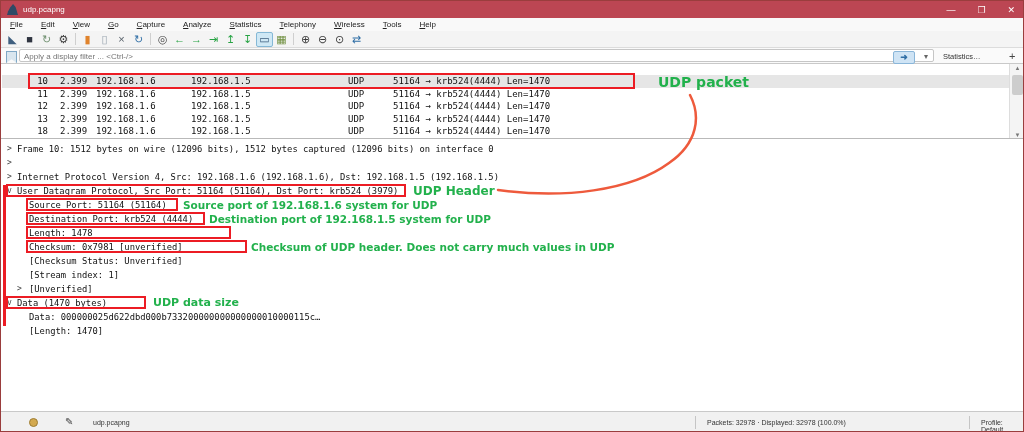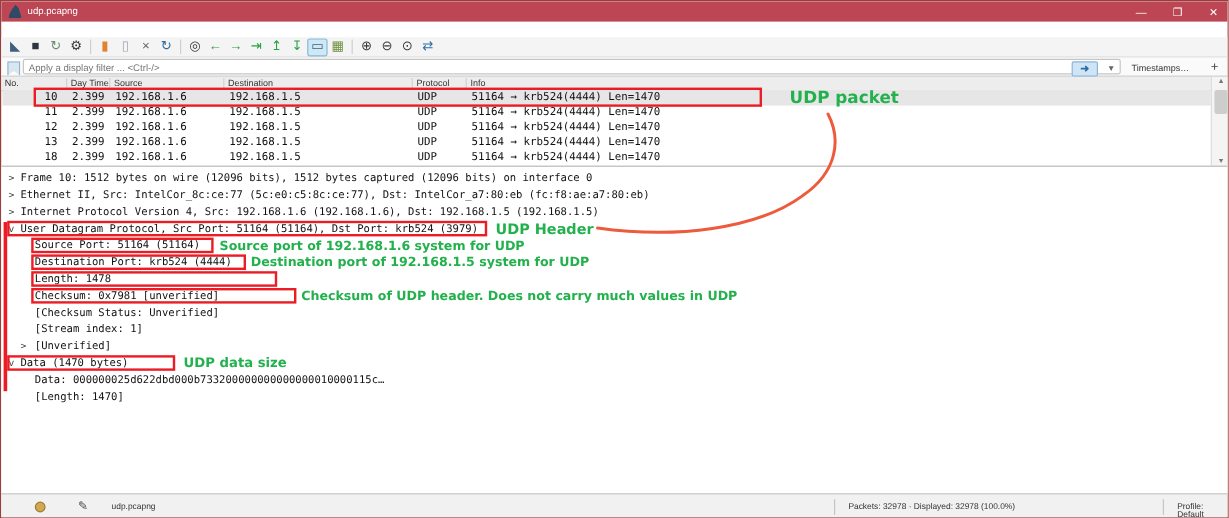--- a/index.html
+++ b/index.html
@@ -84,20 +84,33 @@
   <div class="titlebar">
     <span class="tb-logo"></span>
     <span class="tb-title">udp.pcapng</span>
     <span class="tb-controls">
       <span>—</span>
       <span>❐</span>
       <span>✕</span>
     </span>
   </div>
 
+  <div class="menubar">
+    <span class="menu-item">File</span>
+    <span class="menu-item">Edit</span>
+    <span class="menu-item">View</span>
+    <span class="menu-item">Go</span>
+    <span class="menu-item">Capture</span>
+    <span class="menu-item">Analyze</span>
+    <span class="menu-item">Statistics</span>
+    <span class="menu-item">Telephony</span>
+    <span class="menu-item">Wireless</span>
+    <span class="menu-item">Tools</span>
+    <span class="menu-item">Help</span>
+  </div>
 
   <div class="toolbar">
     <span class="ticon" style="color:#3f5f7f">◣</span>
     <span class="ticon" style="color:#2f3440">■</span>
     <span class="ticon" style="color:#6f8f6f">↻</span>
     <span class="ticon" style="color:#3a3a3a">⚙</span>
     <span class="tsep"></span>
     <span class="ticon" style="color:#e0832c">▮</span>
     <span class="ticon" style="color:#9aa6b0">▯</span>
     <span class="ticon" style="color:#555f68">×</span>
@@ -118,37 +131,24 @@
     <span class="ticon" style="color:#2f6ea5">⇄</span>
   </div>
 
   <div class="filterbar">
     <span class="bookmark"></span>
     <span class="filter-box">
       <input class="filter-input" placeholder="Apply a display filter ... &lt;Ctrl-/&gt;" style="">
       <span class="apply-btn">➜</span>
       <span class="apply-caret">▾</span>
     </span>
-    <span class="expr-label">Timestamps…</span>
+    <span class="expr-label">Statistics…</span>
     <span class="add-btn">+</span>
   </div>
 
-  <div class="pkt-header">
-    <span class="h" style="left:3px">No.</span>
-    <span class="h" style="left:58px">Day Time</span>
-    <span class="h" style="left:94px">Source</span>
-    <span class="h" style="left:189px">Destination</span>
-    <span class="h" style="left:346px">Protocol</span>
-    <span class="h" style="left:391px">Info</span>
-    <span class="colsep" style="left:54px"></span>
-    <span class="colsep" style="left:90px"></span>
-    <span class="colsep" style="left:185px"></span>
-    <span class="colsep" style="left:342px"></span>
-    <span class="colsep" style="left:387px"></span>
-  </div>
 
   <div class="prow sel" style="top:74px">
     <span class="c no">10</span>
     <span class="c time">2.399</span>
     <span class="c src">192.168.1.6</span>
     <span class="c dst">192.168.1.5</span>
     <span class="c proto">UDP</span>
     <span class="c info">51164 → krb524(4444) Len=1470</span>
   </div>
   <div class="prow" style="top:86.5px">
@@ -193,21 +193,20 @@
   <div class="row-redbox"></div>
   <div class="note-packet">UDP packet</div>
 
   <div class="details">
     <div class="dline" style="top:3px">
       <span class="exp">&gt;</span>
       <span class="dtext">Frame 10: 1512 bytes on wire (12096 bits), 1512 bytes captured (12096 bits) on interface 0</span>
     </div>
     <div class="dline" style="top:17px">
       <span class="exp">&gt;</span>
-      <span class="dtext">Ethernet II, Src: IntelCor_8c:ce:77 (5c:e0:c5:8c:ce:77), Dst: IntelCor_a7:80:eb (fc:f8:ae:a7:80:eb)</span>
     </div>
     <div class="dline" style="top:31px">
       <span class="exp">&gt;</span>
       <span class="dtext">Internet Protocol Version 4, Src: 192.168.1.6 (192.168.1.6), Dst: 192.168.1.5 (192.168.1.5)</span>
     </div>
     <div class="dline" style="top:45px">
       <span class="exp">v</span>
       <span class="dtext">User Datagram Protocol, Src Port: 51164 (51164), Dst Port: krb524 (3979)</span>
       <i class="redbox" style="left:5px;width:400px"></i>
       <span class="gnote" style="left:412px;font-size:12px">UDP Header</span>

